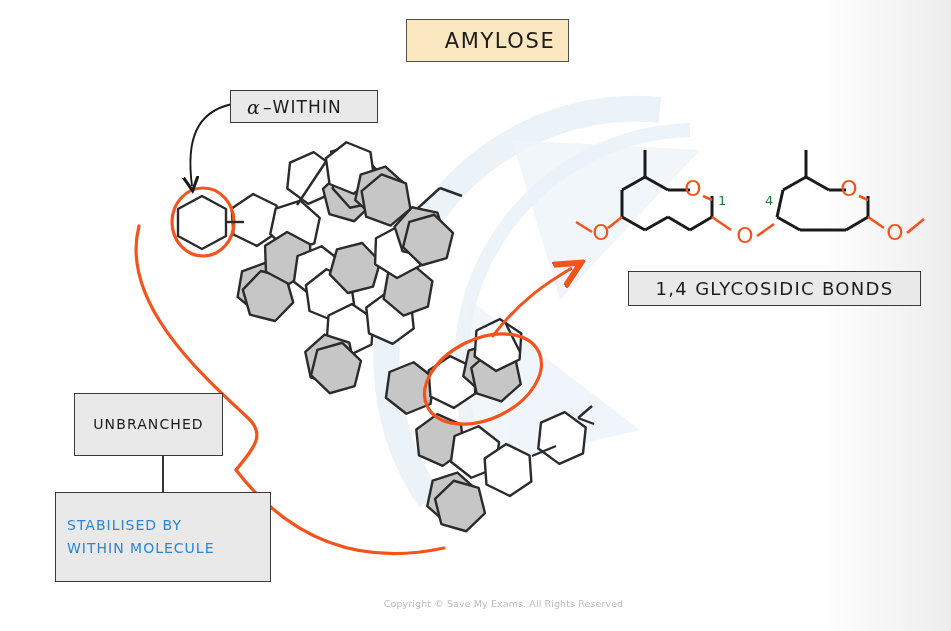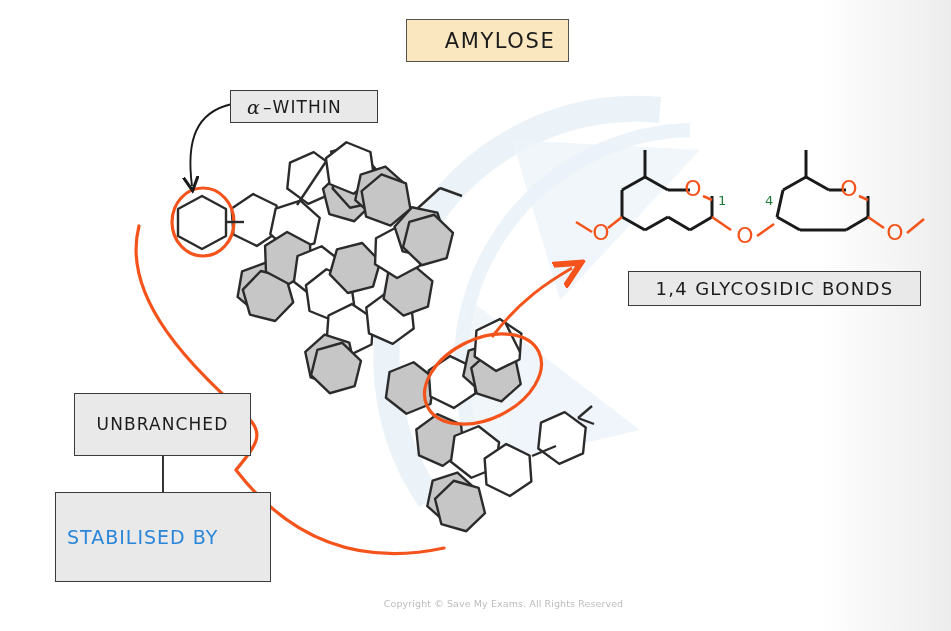--- a/index.html
+++ b/index.html
@@ -69,33 +69,33 @@
     top: 271px;
     width: 293px;
     height: 35px;
     font-size: 18px;
     letter-spacing: 1.3px;
     margin-left: 24px;
   }
   #helix-box {
     left: 74px;
     top: 393px;
-    width: 177px;
+    width: 149px;
     height: 63px;
-    font-size: 17px;
+    font-size: 14px;
     line-height: 1.65;
     letter-spacing: 1.1px;
     gap: 48px;
   }
   #hbond-box {
     left: 55px;
     top: 492px;
     width: 216px;
     height: 90px;
-    font-size: 19px;
+    font-size: 14px;
     line-height: 1.63;
     letter-spacing: 1.0px;
     color: #2a86d8;
     align-items: flex-start;
     padding-left: 11px;
   }
   #copyright {
     position: absolute;
     left: 0;
     top: 598px;
@@ -271,20 +271,21 @@
   <div class="box" id="bonds-box">
     <span>1,4 GLYCOSIDIC  BONDS</span>
   </div>
 
   <div class="box" id="helix-box">
     <span>UNBRANCHED</span>
   </div>
 
   <div class="box" id="hbond-box">
     <span>STABILISED  BY</span>
+    <span>WITHIN  MOLECULE</span>
   </div>
 
   <div class="ring-label" id="num-1">1</div>
   <div class="ring-label" id="num-4">4</div>
 
   <div id="copyright">Copyright © Save My Exams. All Rights Reserved</div>
 
 </div>
 
 </body></html>

